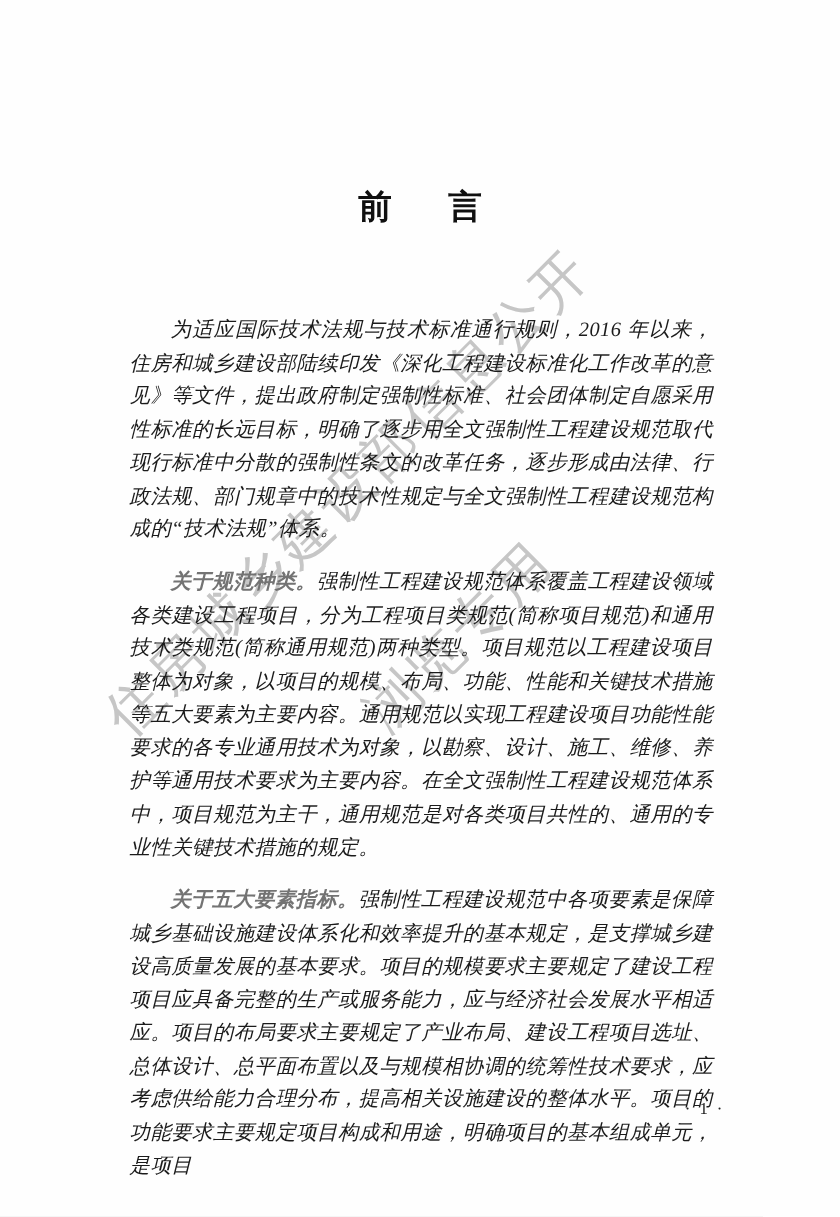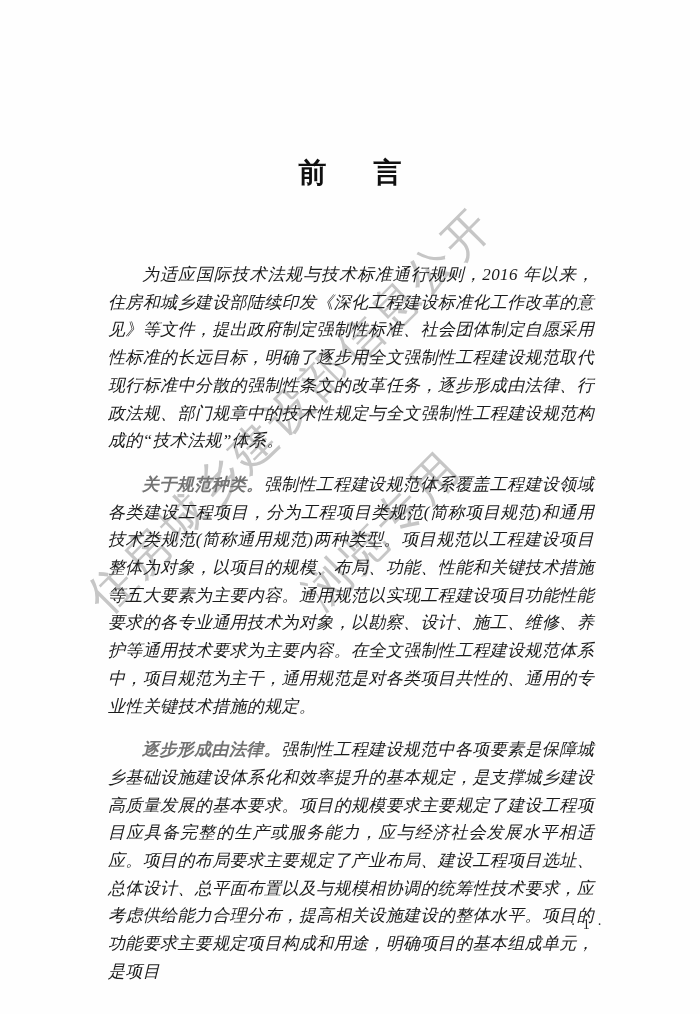--- a/index.html
+++ b/index.html
@@ -76,18 +76,18 @@
   <div class="wm wm-2">浏览专用</div>
 
   <div class="title-row">
     <span>前</span>
     <span>言</span>
   </div>
 
   <div class="body-text">
     <p><span class="lead"></span><span>为适应国际技术法规与技术标准通行规则，2016 年以来，住房和城乡建设部陆续印发《深化工程建设标准化工作改革的意见》等文件，提出政府制定强制性标准、社会团体制定自愿采用性标准的长远目标，明确了逐步用全文强制性工程建设规范取代现行标准中分散的强制性条文的改革任务，逐步形成由法律、行政法规、部门规章中的技术性规定与全文强制性工程建设规范构成的“技术法规”体系。</span></p>
     <p><span class="lead">关于规范种类。</span><span>强制性工程建设规范体系覆盖工程建设领域各类建设工程项目，分为工程项目类规范(简称项目规范)和通用技术类规范(简称通用规范)两种类型。项目规范以工程建设项目整体为对象，以项目的规模、布局、功能、性能和关键技术措施等五大要素为主要内容。通用规范以实现工程建设项目功能性能要求的各专业通用技术为对象，以勘察、设计、施工、维修、养护等通用技术要求为主要内容。在全文强制性工程建设规范体系中，项目规范为主干，通用规范是对各类项目共性的、通用的专业性关键技术措施的规定。</span></p>
-    <p><span class="lead">逐步形成由法律。</span><span>强制性工程建设规范中各项要素是保障城乡基础设施建设体系化和效率提升的基本规定，是支撑城乡建设高质量发展的基本要求。项目的规模要求主要规定了建设工程项目应具备完整的生产或服务能力，应与经济社会发展水平相适应。项目的布局要求主要规定了产业布局、建设工程项目选址、总体设计、总平面布置以及与规模相协调的统筹性技术要求，应考虑供给能力合理分布，提高相关设施建设的整体水平。项目的功能要求主要规定项目构成和用途，明确项目的基本组成单元，是项目</span></p>
+    <p><span class="lead">关于五大要素指标。</span><span>强制性工程建设规范中各项要素是保障城乡基础设施建设体系化和效率提升的基本规定，是支撑城乡建设高质量发展的基本要求。项目的规模要求主要规定了建设工程项目应具备完整的生产或服务能力，应与经济社会发展水平相适应。项目的布局要求主要规定了产业布局、建设工程项目选址、总体设计、总平面布置以及与规模相协调的统筹性技术要求，应考虑供给能力合理分布，提高相关设施建设的整体水平。项目的功能要求主要规定项目构成和用途，明确项目的基本组成单元，是项目</span></p>
   </div>
 
   <div class="page-num">·  1  ·</div>
 
 </div>
 
 </body></html>

